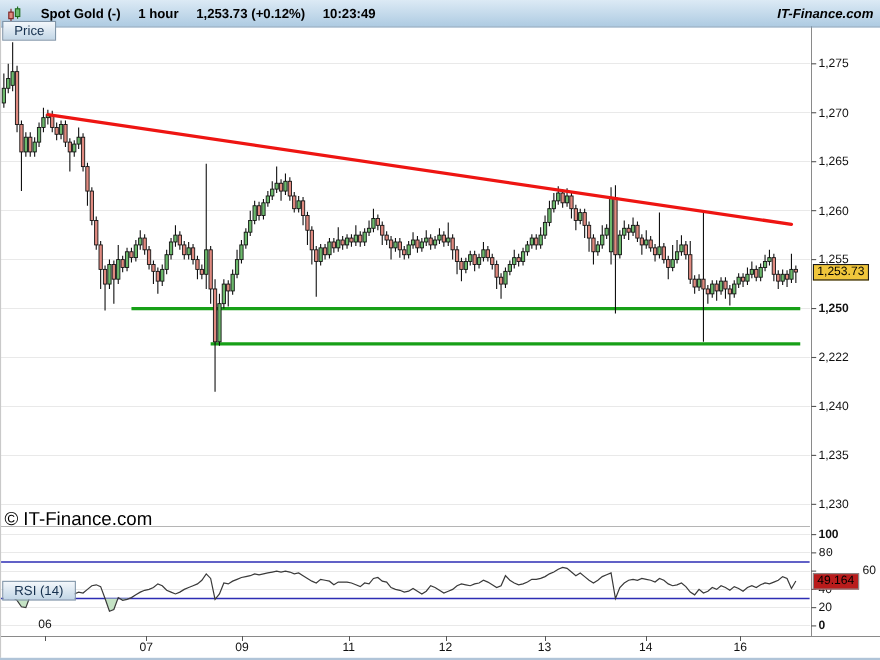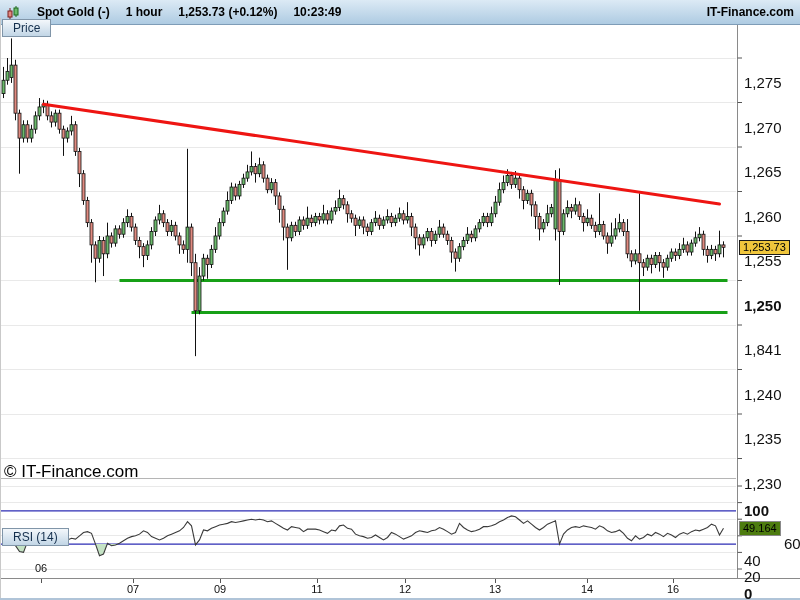--- a/index.html
+++ b/index.html
@@ -4,31 +4,31 @@
 <style>
   html,body{margin:0;padding:0;background:#fff;}
   #window{position:relative;width:800px;height:600px;background:#ffffff;overflow:hidden;
           font-family:"Liberation Sans",sans-serif;-webkit-font-smoothing:none;}
   .header{position:absolute;left:0;top:0;width:800px;height:24px;
           background:linear-gradient(#dceaf5,#aecbe2);border-bottom:1px solid #7e9cb7;
           display:flex;align-items:center;padding:12px 6px;box-sizing:border-box;
           font-size:12px;font-weight:bold;color:#000;}
   .hitem{margin-left:16px;white-space:nowrap;}
   .hicon{display:inline-flex;margin-left:0;}
-  .brand{margin-left:auto;}
+  .brand{margin-left:auto;font-style:italic;}
   .tab{position:absolute;background:linear-gradient(#f3f7fb,#c2d6e6);
        border:1px solid #8095a8;color:#15304e;font-size:12px;padding:1px 10px;z-index:5;}
   #price-tab{left:2px;top:19px;}
   #rsi-tab{left:2px;top:480px;margin-top:48px;}
-  .axis-label{position:absolute;left:744px;font-size:15px;color:#111;height:12px;line-height:12px;margin-top:25px;}
+  .axis-label{position:absolute;left:744px;font-size:11px;color:#111;height:12px;line-height:12px;}
   .x-label{position:absolute;top:583px;font-size:11px;color:#111;width:26px;text-align:center;}
   #copyright{position:absolute;left:4px;top:462px;font-size:17px;color:#000;z-index:4;}
   #last-price-box{position:absolute;left:739px;font-size:11px;color:#000;background:#f0c63c;
                   border:1px solid #1a1a1a;padding:0 3px;height:13px;line-height:13px;z-index:6;}
-  #rsi-value-box{position:absolute;left:739px;font-size:11px;color:#000;background:#4d7c0f;
+  #rsi-value-box{position:absolute;left:739px;font-size:11px;color:#000;background:#b91c1c;
                  border:1px solid #8a8a8a;padding:0 3px;height:13px;line-height:13px;z-index:6;}
   #chart-svg{position:absolute;left:0;top:0;}
   #bottom-strip{position:absolute;left:0;top:598px;width:800px;height:2px;background:#b0c4d8;}
   #left-strip{position:absolute;left:0;top:18px;width:1px;height:580px;background:#c9c9c9;}
 </style>
 </head>
 <body>
 
 <div id="window">
 
@@ -487,21 +487,21 @@
   <div id="rsi-value-box" style="top: 521.194px;">49.164</div>
 
   <div id="left-strip"></div>
   <div id="bottom-strip"></div>
 <div class="axis-label" style="left: 744px; top: 52px;">1,275</div>
     <div class="axis-label" style="left: 744px; top: 96.5px;">1,270</div>
     <div class="axis-label" style="left: 744px; top: 141px;">1,265</div>
     <div class="axis-label" style="left: 744px; top: 185.5px;">1,260</div>
     <div class="axis-label" style="left: 744px; top: 230px;">1,255</div>
     <div class="axis-label" style="left: 744px; top: 274.5px; font-weight: bold;">1,250</div>
-    <div class="axis-label" style="left: 744px; top: 319px;">1,841</div>
+    <div class="axis-label" style="left: 744px; top: 319px;">2,222</div>
     <div class="axis-label" style="left: 744px; top: 363.5px;">1,240</div>
     <div class="axis-label" style="left: 744px; top: 408px;">1,235</div>
     <div class="axis-label" style="left: 744px; top: 452.5px;">1,230</div>
     <div class="axis-label" style="left: 744px; top: 480px; font-weight: bold;">100</div>
     <div class="axis-label" style="left: 744px; top: 496.6px; font-family: Liberation Mono, monospace;">80</div>
     <div class="axis-label" style="left: 784px; top: 513.2px;">60</div>
     <div class="axis-label" style="left: 744px; top: 529.8px;">40</div>
     <div class="axis-label" style="left: 744px; top: 546.4px;">20</div>
     <div class="axis-label" style="left: 744px; top: 563px; font-weight: bold;">0</div>
     <div class="x-label" style="left: 28px; top: 562px;">06</div>

